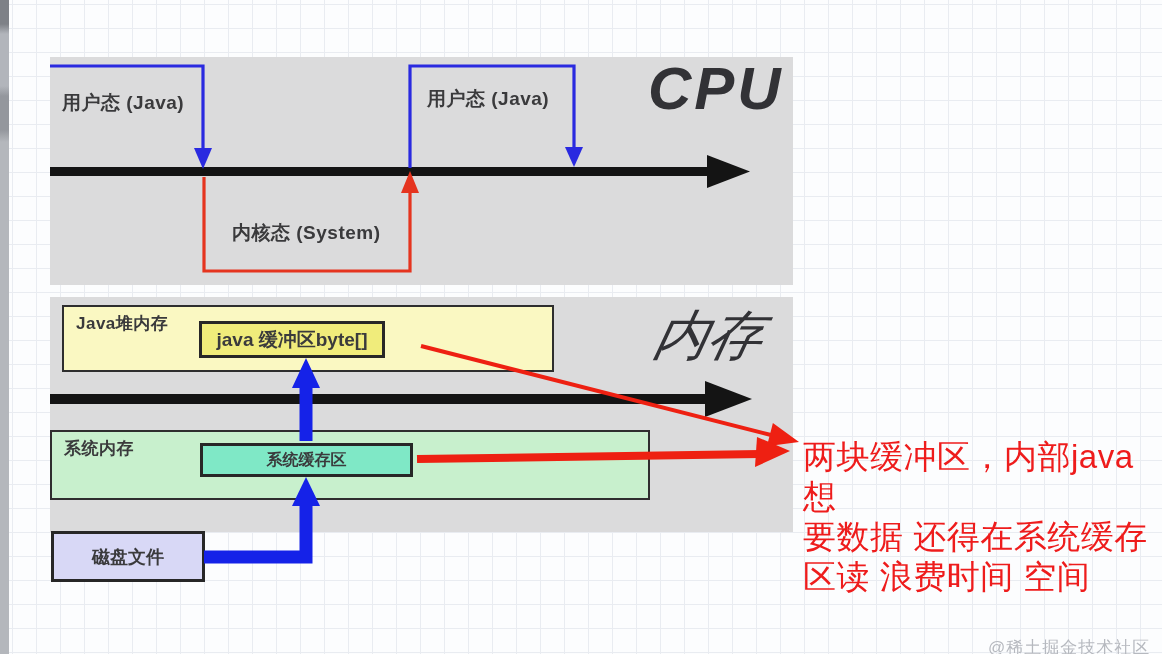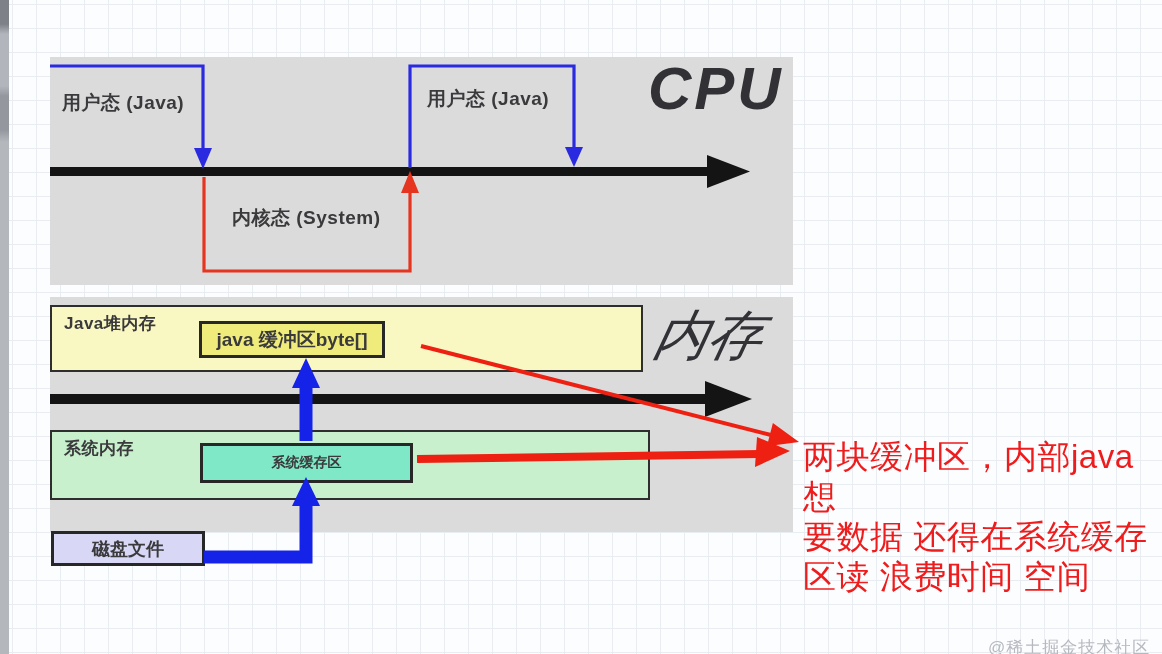--- a/index.html
+++ b/index.html
@@ -28,31 +28,31 @@
     position:absolute;color:#3a3a3c;font-weight:bold;font-size:19px;
     white-space:nowrap;letter-spacing:0.5px;text-align:center;
   }
   .big-title{
     position:absolute;color:#323236;font-style:italic;font-weight:600;
     white-space:nowrap;
   }
   .cpu-title{left:648px;top:54px;font-size:60px;letter-spacing:3px;font-style:italic;}
   .mem-title{left:655px;top:300px;font-size:54px;transform:skewX(-12deg);font-weight:500;}
   .outline-box{position:absolute;border:2px solid #2e2e2e;box-sizing:border-box;}
-  .java-heap{left:50px;top:305px;width:593px;height:67px;background:#faf8c2;text-align:right;}
+  .java-heap{left:62px;top:305px;width:492px;height:67px;background:#faf8c2;text-align:right;}
   .sys-mem{left:50px;top:430px;width:600px;height:70px;background:#c8f0cd;}
   .inner-box{
     position:absolute;border:3px solid #272727;box-sizing:border-box;
     display:flex;align-items:center;justify-content:center;
     color:#3a3a3c;font-weight:bold;white-space:nowrap;
   }
   .java-buf{left:199px;top:321px;width:186px;height:37px;background:#f0ec7b;font-size:19px;}
-  .sys-buf{left:200px;top:443px;width:213px;height:40px;background:#7fe8c6;font-size:14px;}
+  .sys-buf{left:200px;top:443px;width:213px;height:34px;background:#7fe8c6;font-size:16px;}
   .disk-box{
-    left:51px;top:531px;width:154px;height:35px;background:#d8d8f6;
+    left:51px;top:531px;width:154px;height:51px;background:#d8d8f6;
     border-width:3px;font-size:18px;
   }
   .corner-label{position:absolute;left:12px;top:5px;font-size:17px;font-weight:bold;
     color:#3a3a3c;white-space:nowrap;letter-spacing:0.5px;}
   .arrows{position:absolute;left:0;top:0;width:1162px;height:654px;pointer-events:none;}
   .note{
     position:absolute;left:803px;top:437px;width:356px;
     color:#ee1c1c;font-size:33px;line-height:40px;font-weight:500;
     white-space:pre-line;letter-spacing:0.5px;
   }
@@ -122,21 +122,21 @@
     </g>
 
     <g>
       <line x1="417" y1="459" x2="760" y2="454" stroke="#ee2012" stroke-width="8"></line>
       <polygon points="790,451 755,467 757,437" fill="#ee2012"></polygon>
     </g>
   </svg>
 
   <div class="label" style="left:62px;top:90px;">用户态 (Java)</div>
   <div class="label" style="left:427px;top:86px;">用户态 (Java)</div>
-  <div class="label" style="left:232px;top:205px;">内核态 (System)</div>
+  <div class="label" style="left:232px;top:220px;">内核态 (System)</div>
   <div class="big-title cpu-title">CPU</div>
   <div class="big-title mem-title">内存</div>
 
   <div class="note">两块缓冲区，内部java想
 要数据 还得在系统缓存
 区读 浪费时间 空间</div>
 
   <div class="watermark">@稀土掘金技术社区</div>
 
   <div class="left-strip"></div>

